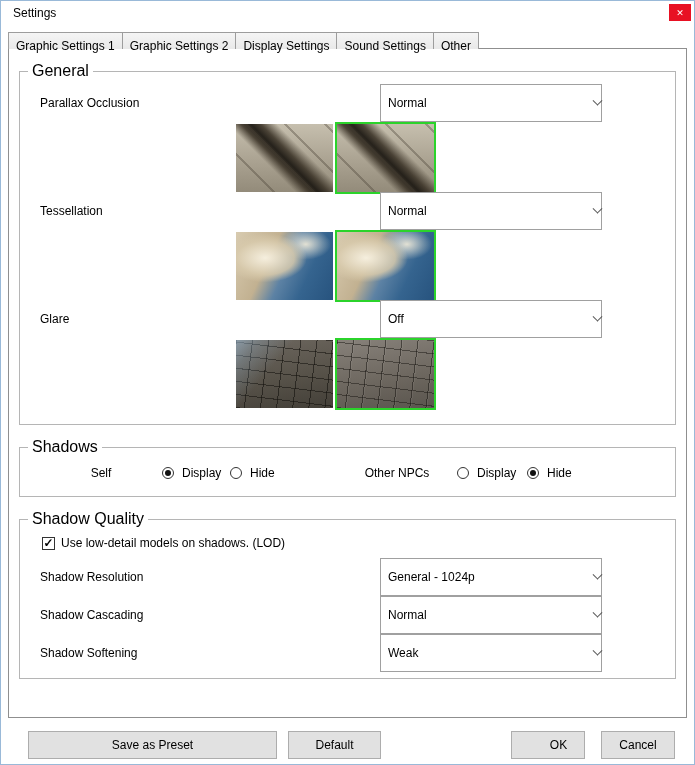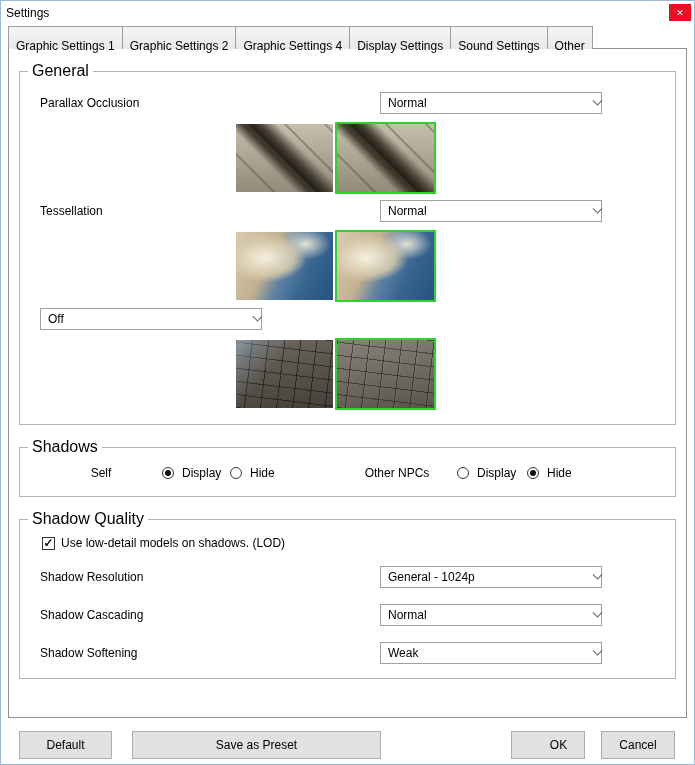--- a/index.html
+++ b/index.html
@@ -8,36 +8,36 @@
     width:695px; height:765px;
     font-family:"Liberation Sans", sans-serif;
     font-size:12px; color:#000;
     background:#fff;
     border:1px solid #99b9d8;
     overflow:hidden;
     position:relative;
   }
 
   
-  .titlebar { height:24px; position:relative; display:flex; align-items:center; padding-left:5px; background:#fff; }
+  .titlebar { height:24px; position:relative; display:flex; align-items:center; padding-left:12px; background:#fff; }
   .title { font-size:12px; }
   .close-btn {
     position:absolute; top:3px; right:3px;
     width:22px; height:17px;
     background:#e81123; color:#fff;
     display:flex; align-items:center; justify-content:center;
     font-size:9px; cursor:default;
   }
 
   
   .tabstrip { display:flex; align-items:flex-end; padding-left:7px; position:relative; z-index:2; margin-bottom:-1px; height:24px; }
   .tab {
     border:1px solid #9d9d9d; border-bottom:none;
     background:linear-gradient(#f5f5f5,#e9e9e9);
-    padding:19px 7px 3px;
+    padding:13px 7px 3px;
     margin-right:0;
     white-space:nowrap;
     height:15px; display:flex; align-items:center;
   }
   .tab + .tab { margin-left:-1px; }
   .tab.active {
     background:#fff;
     height:23px;
     padding:3px 9px 4px;
     position:relative; z-index:3;
@@ -53,21 +53,21 @@
   fieldset {
     border:1px solid #b5b5b5; margin:13px 10px 0 10px; padding:0 0 14px 20px;
   }
   fieldset legend { padding:0 4px; margin-left:-12px; font-size:16px; }
 
   .setting-row { display:flex; align-items:center; height:22px; margin-top:12px;gap:47px; }
   .setting-row.tight { margin-top:6px; }
   .setting-label { width:293px; }
 
   .combo {
-    width:222px; height:22px; border:1px solid #a0a0a0; background:#fff;
+    width:222px; height:38px; border:1px solid #a0a0a0; background:#fff;
     display:flex; align-items:center; justify-content:space-between;
     padding:0 0 0 7px;
   }
   .chev {
     width:7px; height:7px;
     border-right:1px solid #555; border-bottom:1px solid #555;
     transform:rotate(45deg) translate(-2px,-2px);
   }
 
   .thumb-row { display:flex; align-items:center; gap:2px; margin:8px 0 0 196px; height:72px; }
@@ -143,21 +143,20 @@
 <body>
 
 <div class="titlebar">
   <span class="title">Settings</span>
   <div class="close-btn">✕</div>
 </div>
 
 <div class="tabstrip">
   <div class="tab">Graphic Settings 1</div>
   <div class="tab">Graphic Settings 2</div>
-  <div class="tab">Graphic Settings 4</div>
   <div class="tab">Display Settings</div>
   <div class="tab">Sound Settings</div>
   <div class="tab">Other</div>
 </div>
 
 <div class="tabpage">
 
   <fieldset>
     <legend>General</legend>
 
@@ -179,20 +178,21 @@
         <span>Normal</span>
         <span class="chev"></span>
       </div>
     </div>
     <div class="thumb-row">
       <div class="thumb tess"></div>
       <div class="thumb tess selected"></div>
     </div>
 
     <div class="setting-row tight">
+      <span class="setting-label">Glare</span>
       <div class="combo">
         <span>Off</span>
         <span class="chev"></span>
       </div>
     </div>
     <div class="thumb-row">
       <div class="thumb glare-on"></div>
       <div class="thumb glare-off selected"></div>
     </div>
   </fieldset>
@@ -252,17 +252,17 @@
       <div class="combo">
         <span>Weak</span>
         <span class="chev"></span>
       </div>
     </div>
   </fieldset>
 
 </div>
 
 <div class="footer">
+  <div class="btn btn-save">Save as Preset</div>
   <div class="btn btn-default">Default</div>
-  <div class="btn btn-save">Save as Preset</div>
   <div class="btn btn-ok">OK</div>
   <div class="btn btn-cancel">Cancel</div>
 </div>
 
 </body></html>

